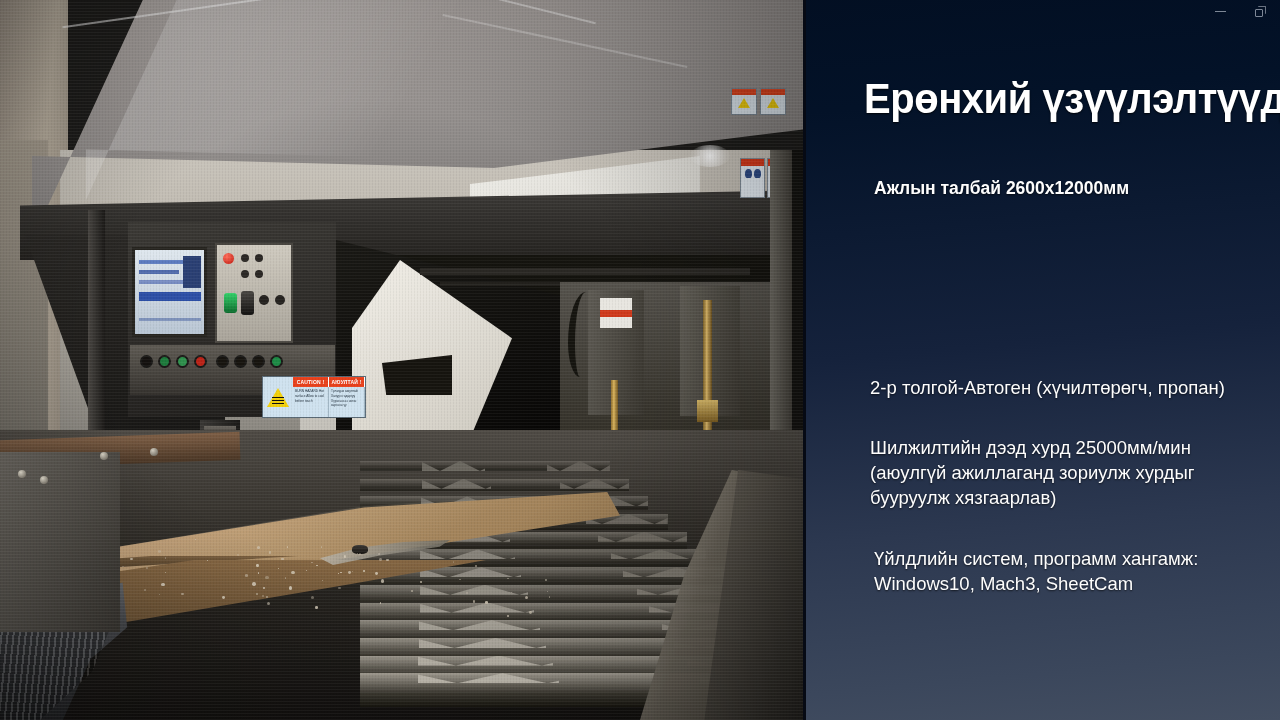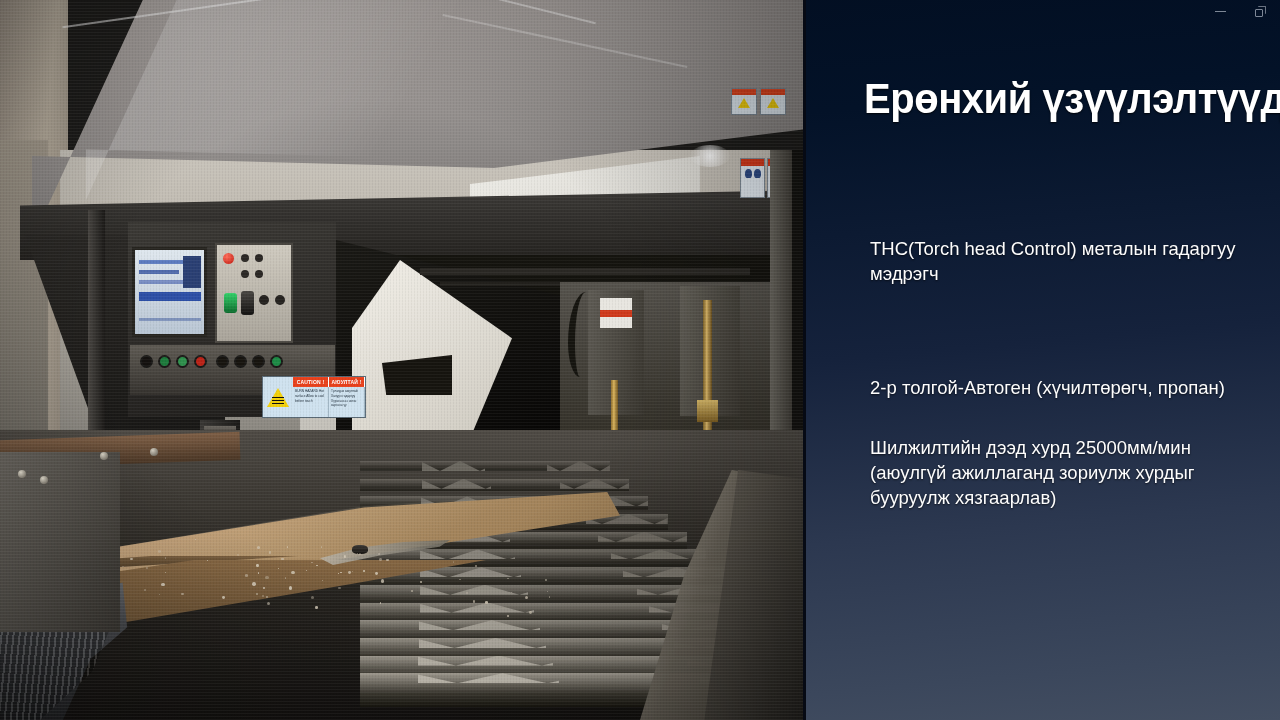--- a/index.html
+++ b/index.html
@@ -657,23 +657,24 @@
     <div class="layer grain"></div>
   <span class="bolt" style="left: 18px; top: 470px;"></span>
       <span class="bolt" style="left: 40px; top: 476px;"></span>
       <span class="bolt" style="left: 100px; top: 452px;"></span>
       <span class="bolt" style="left: 150px; top: 448px;"></span>
     </div>
 
   <div id="content">
     <h1 id="title">Ерөнхий үзүүлэлтүүд</h1>
 
-    <p class="bullet b1">THC(Torch head Control) металын гадаргуу мэдрэгч</p>
+    <p class="bullet b0">Ажлын талбай 2600x12000мм</p>
     <p class="bullet b3">2-р толгой-Автоген (хүчилтөрөгч, пропан)</p>
     <p class="bullet b4">Шилжилтийн дээд хурд 25000мм/мин (аюулгүй ажиллаганд зориулж хурдыг бууруулж хязгаарлав)</p>
+    <p class="bullet b5">Үйлдлийн систем, программ хангамж: Windows10, Mach3, SheetCam</p>
   </div>
 
   <div class="win-ctrls">
     <div class="win-btn">
       <span class="dash"></span>
     </div>
     <div class="win-btn">
       <span class="rst">
         <span class="t"></span>
           <span class="b"></span>

